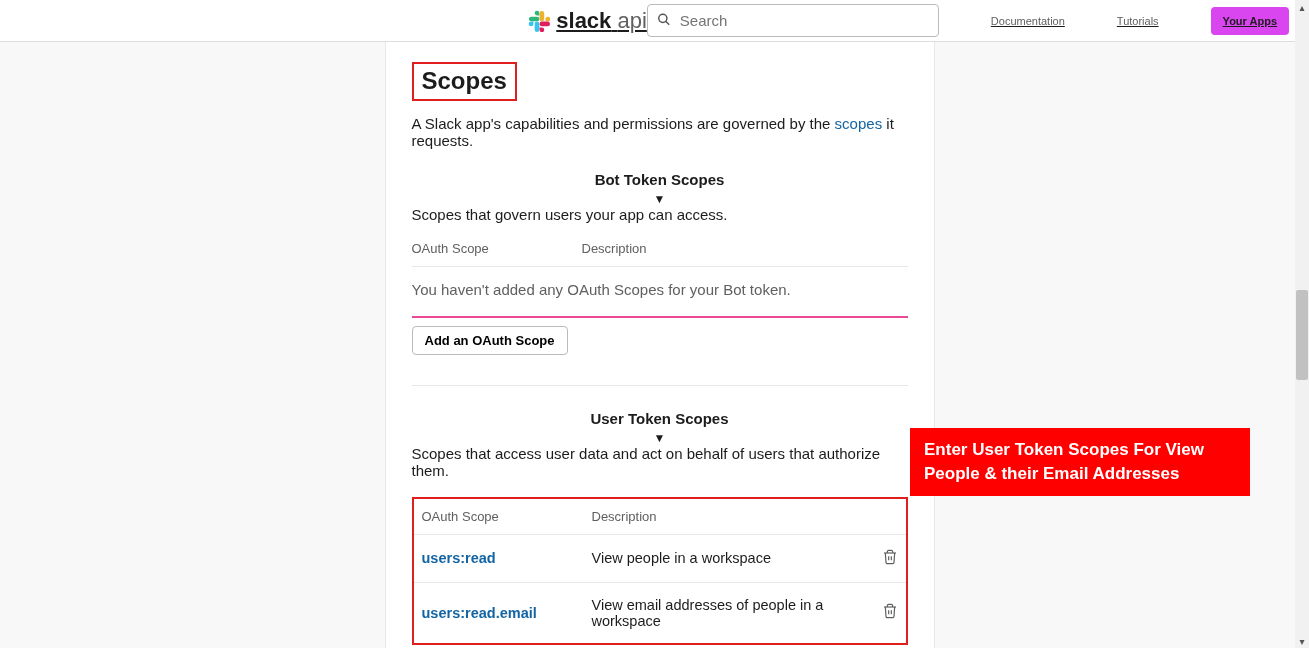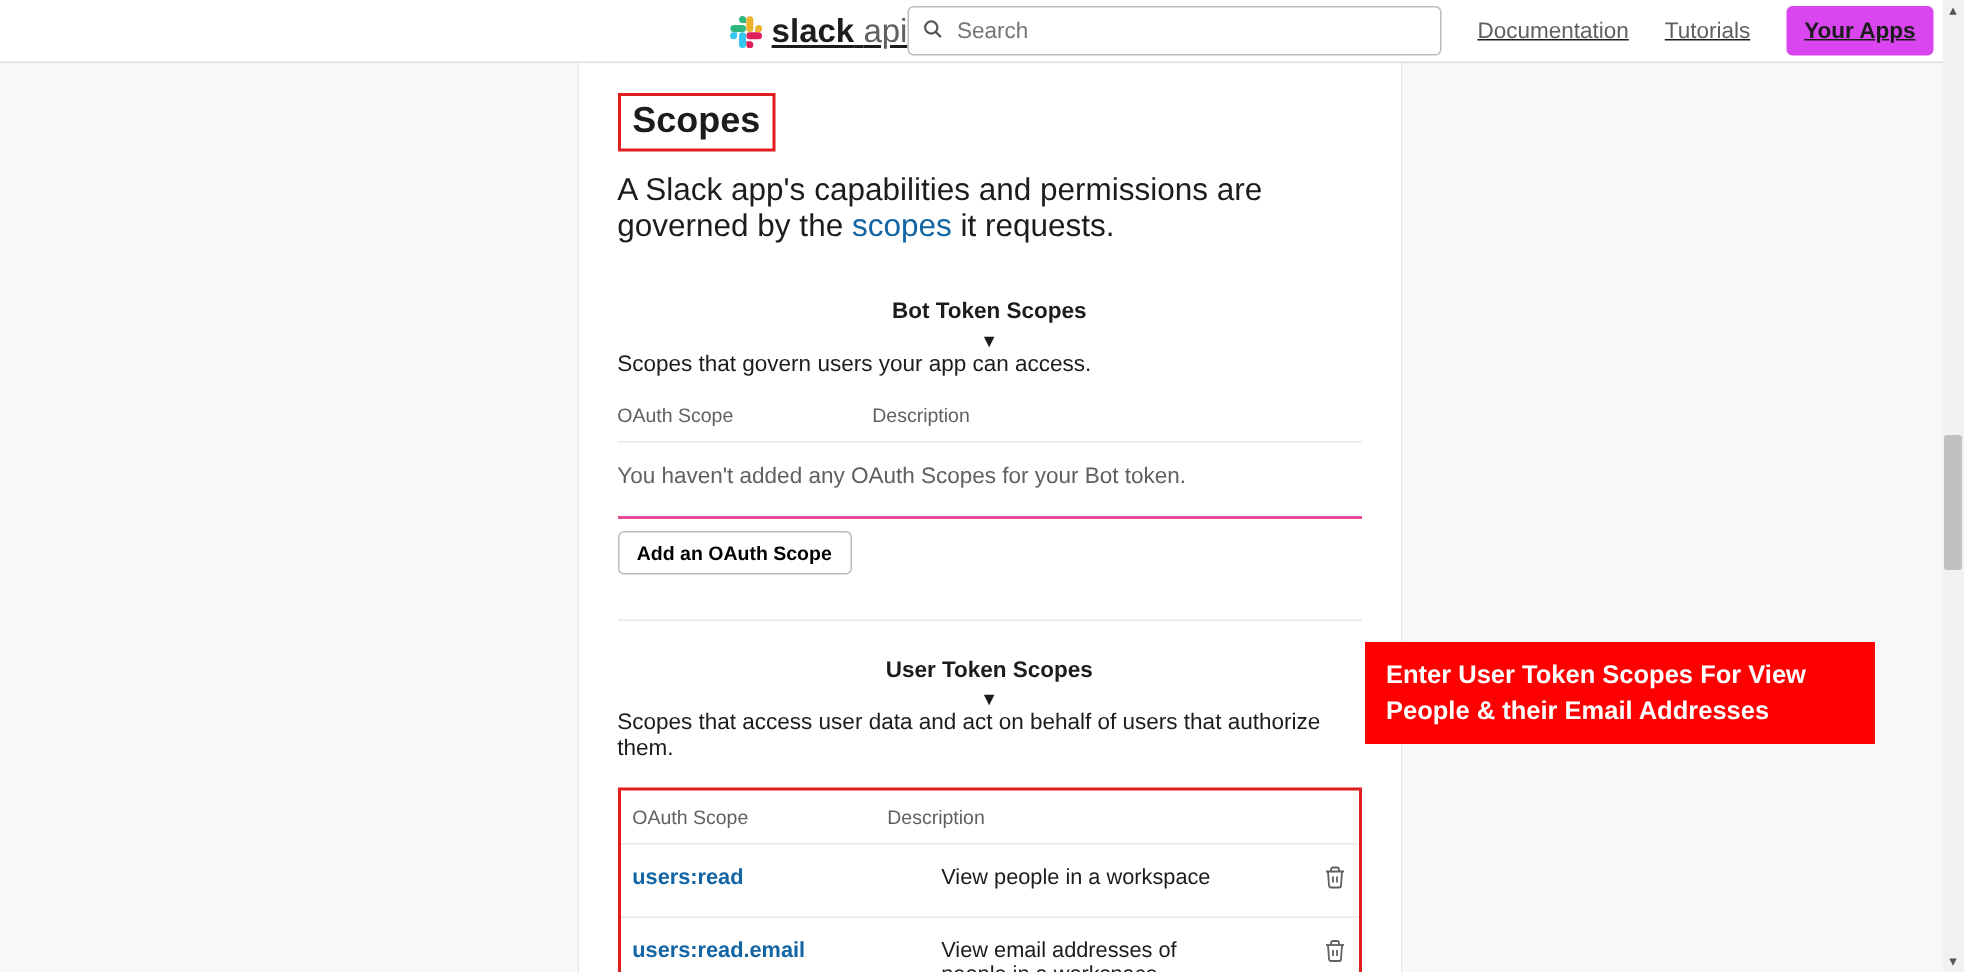--- a/index.html
+++ b/index.html
@@ -29,42 +29,43 @@
       font-weight: 400;
       color: #616061;
     }
     .header-right {
       display: flex;
       align-items: center;
       gap: 24px;
     }
     .search-wrap {
       position: relative;
-      width: 356px;
+      width: 292px;
     }
     .search-input {
       width: 100%;
       padding: 7px 10px 7px 32px;
       border: 1px solid #bbb;
       border-radius: 4px;
       font-size: 15px;
       color: #616061;
       background: #fff;
     }
     .search-icon {
       position: absolute;
       left: 10px;
       top: 50%;
       transform: translateY(-50%);
       color: #555;
     }
     .nav-link {
       color: #616061;
-      font-size: 15px;
+      font-size: 11px;
       text-decoration: none;
+      margin-left: 28px;
     }
     .nav-link.active {
       background: #d946ef;
       color: #1d1c1d;
       font-weight: 700;
       padding: 8px 12px;
       border-radius: 4px;
     }
     .page {
       display: flex;
@@ -123,22 +124,22 @@
     .page-title {
       font-size: 24px;
       font-weight: 900;
       display: inline-block;
       border: 2px solid #e01e1e;
       padding: 3px 8px;
       margin-bottom: 14px;
       line-height: 1.2;
     }
     .intro {
-      font-size: 21px;
-      margin-bottom: 36px;
+      font-size: 15px;
+      margin-bottom: 22px;
     }
     .link { color: #1264a3; text-decoration: none; }
     .section-header {
       display: flex;
       justify-content: space-between;
       align-items: center;
       flex-direction: column;
     }
     .section-title {
       font-size: 15px;
@@ -185,24 +186,24 @@
       border: 2px solid #e01e1e;
       padding: 0;
       margin-bottom: 20px;
     }
     .highlight-box .table-head {
       padding: 10px 8px;
       border-bottom: 1px solid #e8e8e8;
     }
     .scope-row {
       display: flex;
+      align-items: center;
       padding: 14px 8px;
       border-bottom: 1px solid #e8e8e8;
       font-size: 14.5px;
-      gap: 36px;
     }
     .scope-row:last-child { border-bottom: none; }
     .scope-link {
       color: #1264a3;
       font-weight: 700;
       text-decoration: none;
     }
     .trash {
       color: #616061;
       cursor: pointer;

